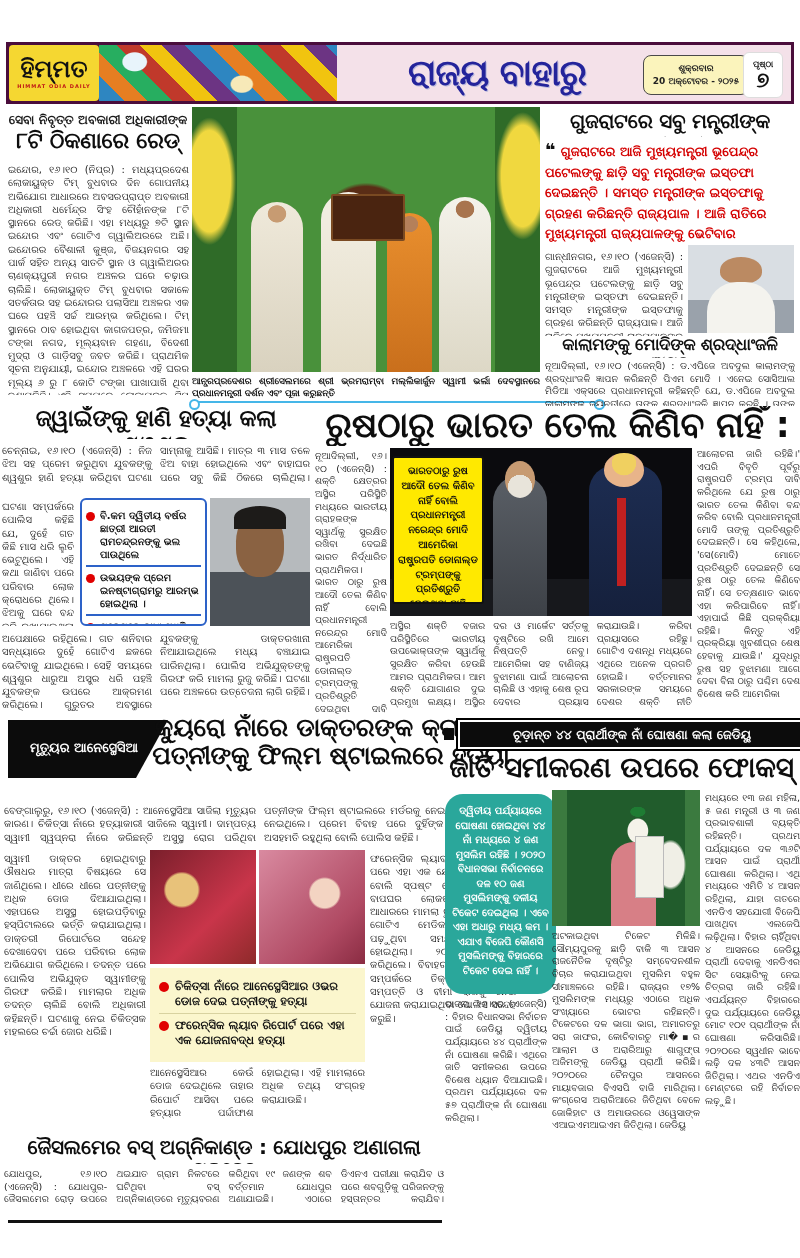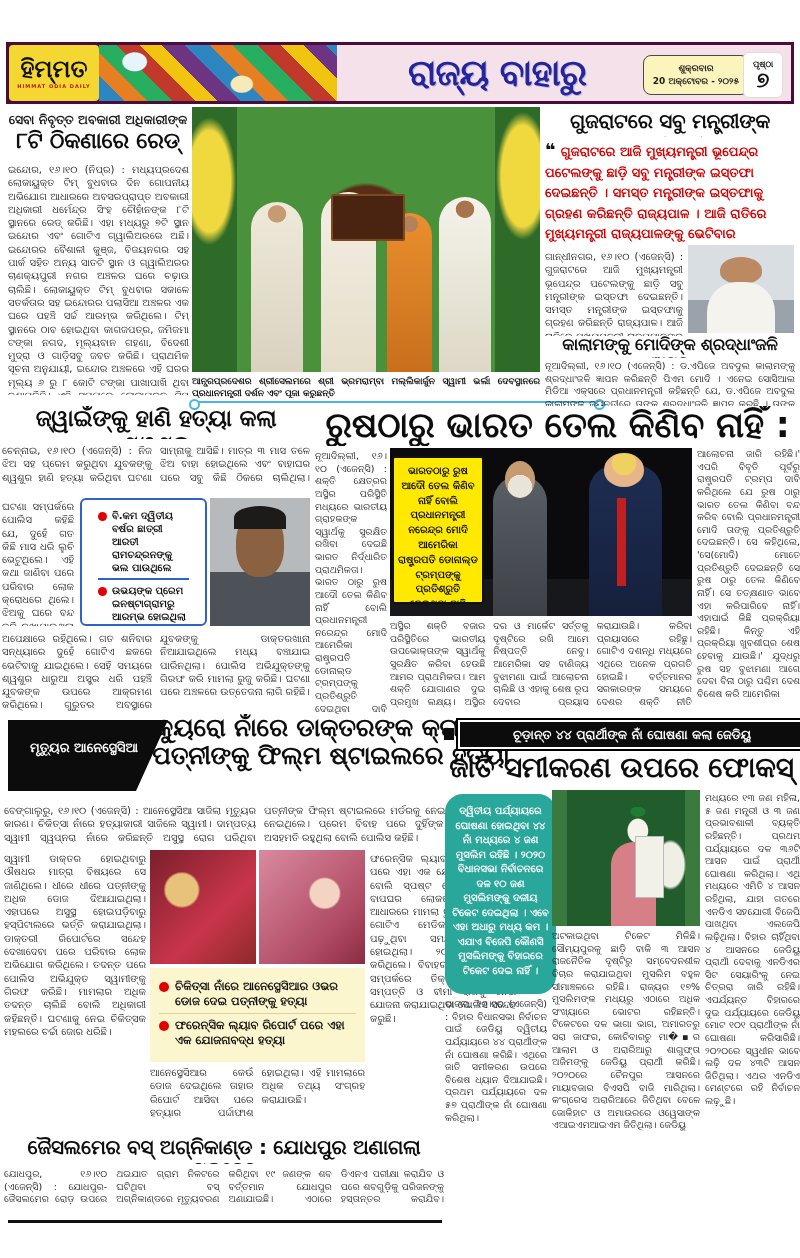--- a/index.html
+++ b/index.html
@@ -60,21 +60,21 @@
      radial-gradient(26px 42px at 80% 55%,#f0efe6 0 52%,transparent 60%),
      linear-gradient(90deg,#3b7a3f 0 10%,#215c2c 10% 90%,#3b7a3f 90% 100%);}
 
   .caption{font-size:9px;font-weight:bold;color:#111;line-height:1.3;text-align:justify;}
   .divline{position:absolute;height:0;border-top:2px solid #45b6e8;}
   .divline .dot{position:absolute;top:-4px;width:7px;height:7px;border-radius:50%;
                 background:#fff;border:2px solid #45b6e8;}
   .lead-red{font-size:13px;font-weight:bold;color:#d40000;text-align:center;line-height:1.5;}
   .q{color:#111;font-size:18px;font-weight:bold;}
 
-  .blue-bullet-box{border:2px solid #2d62c8;border-radius:6px;box-sizing:border-box;padding:5px 16px;}
+  .blue-bullet-box{border:2px solid #2d62c8;border-radius:6px;box-sizing:border-box;padding:5px 4px;}
   .bb-item{display:flex;gap:5px;align-items:flex-start;padding:4px 0;}
   .bb-item + .bb-item{border-top:2px solid #2d62c8;}
   .bb-dot{flex:0 0 9px;width:9px;height:9px;border-radius:50%;background:#e00000;margin-top:3px;}
   .bb-text{font-size:10px;font-weight:bold;line-height:1.3;color:#111;}
 
   .yellow-box{background:#ffe900;border:2px solid #111;box-sizing:border-box;border-radius:3px;
               padding:6px 4px;font-size:10px;font-weight:bold;text-align:center;line-height:1.48;color:#111;}
   .teal-box{background:#2aa79b;border-radius:18px;box-sizing:border-box;padding:10px 7px;
             font-size:10px;font-weight:bold;color:#ffffff;text-align:center;line-height:1.45;}
   .black-kicker{background:#0c0c0c;color:#fff;font-weight:bold;display:flex;align-items:center;
@@ -179,21 +179,21 @@
     <div style="position:absolute;left:34%;bottom:0;width:18%;height:84%;border-radius:30px 30px 0 0;background:linear-gradient(#5a5f66,#3d4147);"></div>
     <div style="position:absolute;left:38%;top:8%;width:10%;height:22%;border-radius:50%;background:radial-gradient(circle at 50% 70%,#e8e4da 0 40%,#c79b72 41% 100%);"></div>
     <div style="position:absolute;left:66%;bottom:0;width:24%;height:90%;border-radius:26px 26px 0 0;background:linear-gradient(#1d2d52,#15203c);"></div>
     <div style="position:absolute;left:75%;top:30%;width:3%;height:52%;background:#c02020;"></div>
     <div style="position:absolute;left:71%;top:3%;width:13%;height:20%;border-radius:50%;background:radial-gradient(circle at 50% 30%,#f0d060 0 38%,#e8b48a 40% 100%);"></div>
   </div>
   <div class="abs yellow-box" style="left:392px;top:456px;width:92px;height:148px;">ଭାରତଠାରୁ ରୁଷ ଆଦୌ ତେଲ କିଣିବ ନାହିଁ ବୋଲି ପ୍ରଧାନମନ୍ତ୍ରୀ ନରେନ୍ଦ୍ର ମୋଦି ଆମେରିକା ରାଷ୍ଟ୍ରପତି ଡୋନାଲ୍ଡ ଟ୍ରମ୍ପଙ୍କୁ ପ୍ରତିଶ୍ରୁତି ଦେଇଥିବା ଦାବି ଉପରେ ନୂଆଦିଲ୍ଲୀ ପକ୍ଷରୁ ଦୃଢ଼ ଜବାବ ଦିଆଯାଇଛି।</div>
   <div class="abs body-text" style="left:697px;top:448px;width:103px;height:266px;font-size:9.5px;">ଆଲୋଚନା ଜାରି ରହିଛି।' ଏପରି ବିବୃତି ପୂର୍ବରୁ ରାଷ୍ଟ୍ରପତି ଟ୍ରମ୍ପ ଦାବି କରିଥିଲେ ଯେ ରୁଷ ଠାରୁ ଭାରତ ତେଲ କିଣିବା ବନ୍ଦ କରିବ ବୋଲି ପ୍ରଧାନମନ୍ତ୍ରୀ ମୋଦି ତାଙ୍କୁ ପ୍ରତିଶ୍ରୁତି ଦେଇଛନ୍ତି। ସେ କହିଥିଲେ, 'ସେ(ମୋଦି) ମୋତେ ପ୍ରତିଶ୍ରୁତି ଦେଇଛନ୍ତି ସେ ରୁଷ ଠାରୁ ତେଲ କିଣିବେ ନାହିଁ। ସେ ତତ୍କ୍ଷଣାତ ଭାବେ ଏହା କରିପାରିବେ ନାହିଁ। ଏହାପାଇଁ କିଛି ପ୍ରକ୍ରିୟା ରହିଛି। କିନ୍ତୁ ଏହି ପ୍ରକ୍ରିୟା ଖୁବଶୀଘ୍ର ଶେଷ ହେବାକୁ ଯାଉଛି।' ଯୁଦ୍ଧରୁ ରୁଷ ସହ ବୁଝାମଣା ଆଗେ ଦେବା ବିନା ଠାରୁ ପଶ୍ଚିମ ଦେଶ ବିଶେଷ କରି ଆମେରିକା</div>
   <div class="abs body-text cols3" style="left:390px;top:620px;width:302px;height:95px;font-size:9.5px;">ଅସ୍ଥିର ଶକ୍ତି ବଜାର ପରିସ୍ଥିତିରେ ଭାରତୀୟ ଉପଭୋକ୍ତାଙ୍କ ସ୍ୱାର୍ଥକୁ ସୁରକ୍ଷିତ କରିବା ହେଉଛି ଆମର ପ୍ରାଥମିକତା। ଆମ ଶକ୍ତି ଯୋଗାଣର ଦୁଇ ପ୍ରମୁଖ ଲକ୍ଷ୍ୟ। ଅସ୍ଥିର ଦର ଓ ମାର୍କେଟ ସର୍ତ୍ତକୁ ଦୃଷ୍ଟିରେ ରଖି ଆମେ ନିଷ୍ପତ୍ତି ନେବୁ। ଆମେରିକା ସହ ବାଣିଜ୍ୟ ବୁଝାମଣା ପାଇଁ ଆଲୋଚନା ଚାଲିଛି ଓ ଏହାକୁ ଶେଷ ରୂପ ଦେବାର ପ୍ରୟାସ କରାଯାଉଛି। କରିବା ପ୍ରୟାସରେ ରହିଛୁ। ଗୋଟିଏ ଦଶନ୍ଧି ମଧ୍ୟରେ ଏଥିରେ ଅନେକ ପ୍ରଗତି ହୋଇଛି। ବର୍ତ୍ତମାନର ସରକାରଙ୍କ ସମୟରେ ଦେଶର ଶକ୍ତି ନୀତି ଗ୍ରାହକ କେନ୍ଦ୍ରିତ ହୋଇଛି ବୋଲି ମନ୍ତ୍ରଣାଳୟ କହିଛି।</div>
 
-  <div class="abs black-kicker swoosh" style="left:8px;top:720px;width:140px;height:56px;font-size:13px;line-height:1.3;padding:0 14px 15px 6px;">ମୃତ୍ୟୁର ଆନେସ୍ଥେସିଆ</div>
+  <div class="abs black-kicker swoosh" style="left:8px;top:720px;width:140px;height:56px;font-size:13px;line-height:1.3;padding:0 14px 2px 6px;">ମୃତ୍ୟୁର ଆନେସ୍ଥେସିଆ</div>
   <div class="abs headline" style="left:150px;top:714px;width:362px;height:86px;font-size:25px;">କ୍ୟୁରୋ ନାଁରେ ଡାକ୍ତରଙ୍କ କ୍ରାଇମ, ପତ୍ନୀଙ୍କୁ ଫିଲ୍ମ ଷ୍ଟାଇଲରେ ହତ୍ୟା</div>
   <div class="abs body-text cols2" style="left:4px;top:804px;width:512px;height:44px;">ବେଙ୍ଗାଲୁରୁ, ୧୬।୧୦ (ଏଜେନ୍ସି) : ଆନେସ୍ଥେସିଆ ସାଜିଲା ମୃତ୍ୟୁର କାରଣ। ଚିକିତ୍ସା ନାଁରେ ହତ୍ୟାକାରୀ ସାଜିଲେ ସ୍ୱାମୀ। ଦାମ୍ପତ୍ୟ ସ୍ୱାମୀ ସ୍ୱପ୍ନରା ନାଁରେ କରିଛନ୍ତି ଅସୁସ୍ଥ ରୋଗ ପରିଥିବା ପତ୍ନୀଙ୍କ ଫିଲ୍ମ ଷ୍ଟାଇଲରେ ମର୍ଡରକୁ ନେଇ ସ୍ୱାମୀ। ସୌଦାକୁ ନେଇଥିଲେ। ପ୍ରେମ ବିବାହ ପରେ ଦୁହିଁଙ୍କ ଭିତରେ ଅନେକ ଅସହମତି ରହୁଥିଲା ବୋଲି ପୋଲିସ କହିଛି।</div>
   <div class="abs body-text" style="left:4px;top:852px;width:142px;height:278px;">ସ୍ୱାମୀ ଡାକ୍ତର ହୋଇଥିବାରୁ ଔଷଧର ମାତ୍ରା ବିଷୟରେ ସେ ଜାଣିଥିଲେ। ଧୀରେ ଧୀରେ ପତ୍ନୀଙ୍କୁ ଅଧିକ ଡୋଜ ଦିଆଯାଇଥିଲା। ଏହାପରେ ଅସୁସ୍ଥ ହୋଇପଡ଼ିବାରୁ ହସ୍ପିଟାଲରେ ଭର୍ତ୍ତି କରାଯାଇଥିଲା। ଡାକ୍ତରୀ ରିପୋର୍ଟରେ ସନ୍ଦେହ ଦେଖାଦେବା ପରେ ପରିବାର ଲୋକ ଅଭିଯୋଗ କରିଥିଲେ। ତଦନ୍ତ ପରେ ପୋଲିସ ଅଭିଯୁକ୍ତ ସ୍ୱାମୀଙ୍କୁ ଗିରଫ କରିଛି। ମାମଲାର ଅଧିକ ତଦନ୍ତ ଚାଲିଛି ବୋଲି ଅଧିକାରୀ କହିଛନ୍ତି। ଘଟଣାକୁ ନେଇ ଚିକିତ୍ସକ ମହଲରେ ଚର୍ଚ୍ଚା ଜୋର ଧରିଛି।</div>
   <div class="photo photo-wed1" style="left:150px;top:850px;width:106px;height:114px;"></div>
   <div class="photo photo-wed2" style="left:259px;top:850px;width:106px;height:114px;"></div>
   <div class="abs pale-bullet-box" style="left:150px;top:968px;width:215px;height:94px;">
     <div class="pb-item">
       <span class="pb-dot"></span>
       <span class="pb-text">ଚିକିତ୍ସା ନାଁରେ ଆନେସ୍ଥେସିଆର ଓଭର ଡୋଜ ଦେଇ ପତ୍ନୀଙ୍କୁ ହତ୍ୟା</span>
     </div>

